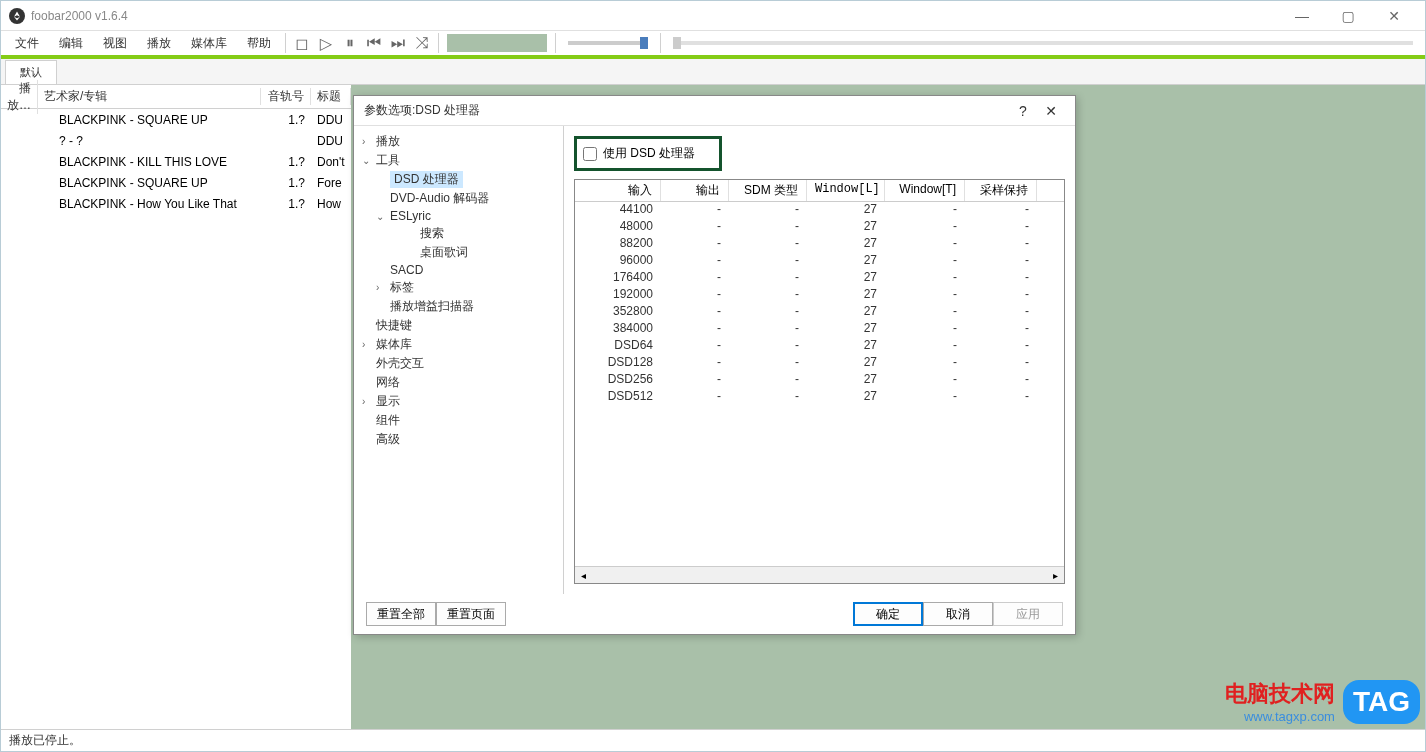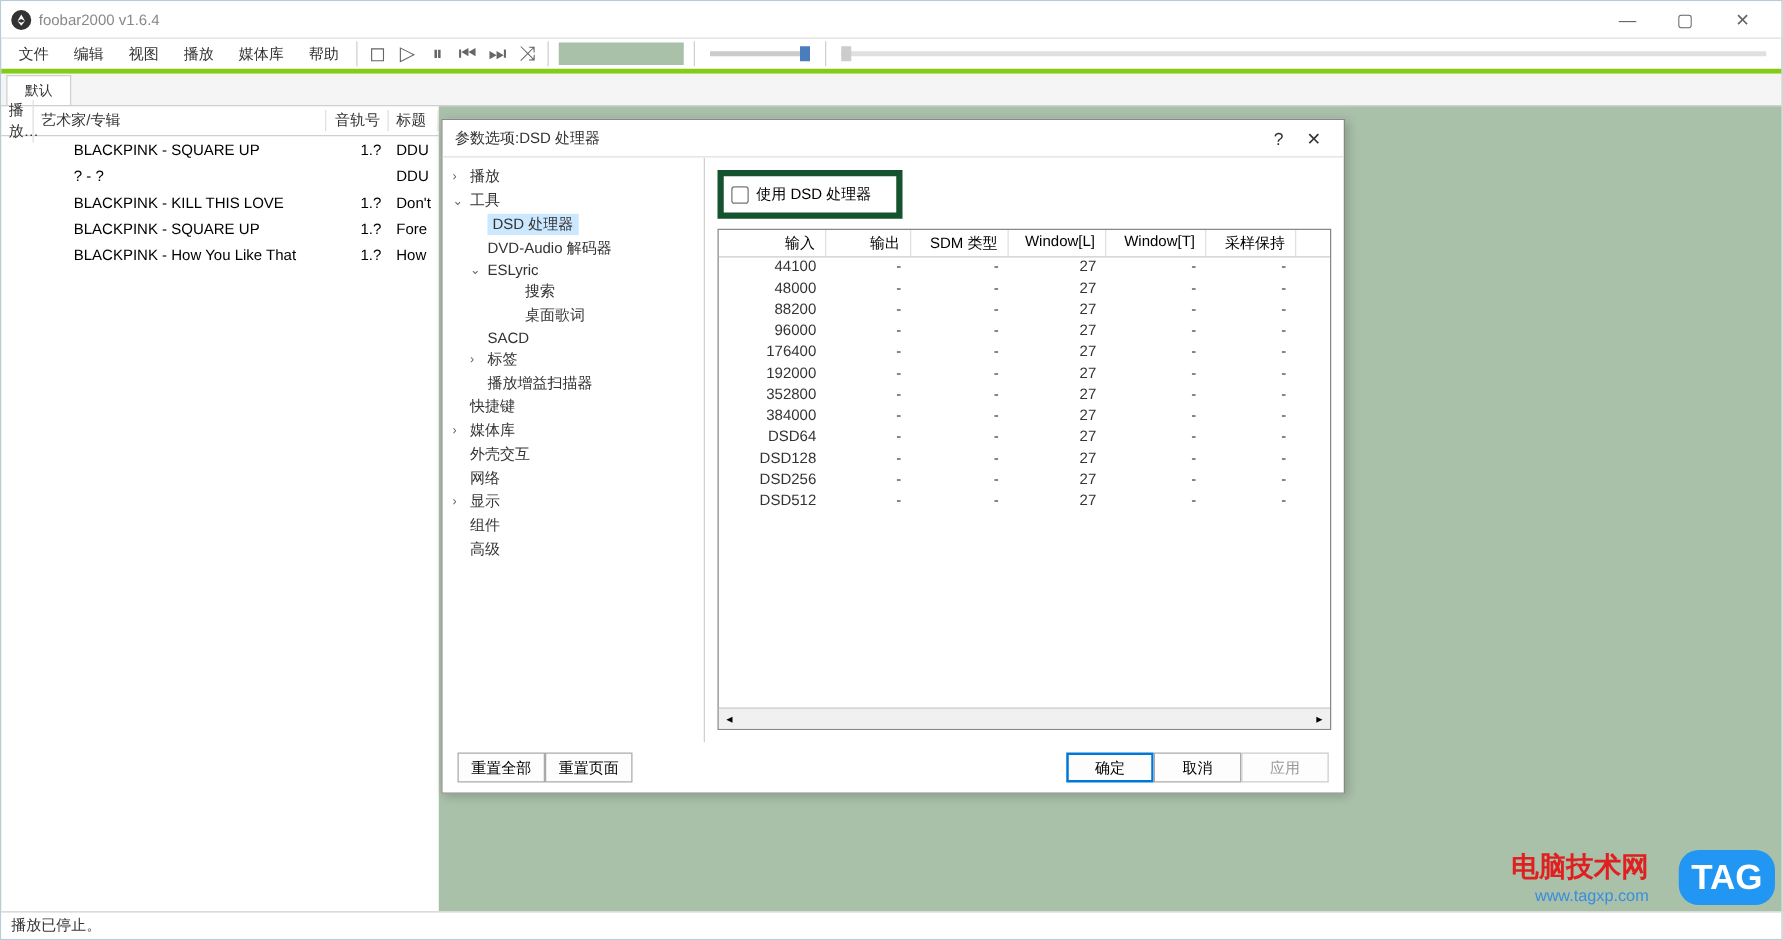--- a/index.html
+++ b/index.html
@@ -29,21 +29,21 @@
 
 
 .tabbar { height: 26px; background: #f5f5f5; border-bottom: 1px solid #d0d0d0; display: flex; align-items: flex-end; }
 .tab { padding: 4px 14px; font-size: 11px; color: #333; border: 1px solid #d0d0d0; border-bottom: none; background: #fff; margin-left: 4px; cursor: pointer; }
 
 
 .playlist-area { flex: 1; background: #a9c0a9; display: flex; }
 .playlist { width: 350px; background: #fff; display: flex; flex-direction: column; }
 .pl-header { height: 24px; display: flex; align-items: center; border-bottom: 1px solid #d0d0d0; font-size: 12px; color: #333; }
 .pl-header .col { padding: 0 6px; border-right: 1px solid #e0e0e0; }
-.pl-header .c1 { width: 26px; }
+.pl-header .c1 { width: 37px; text-align: right; }
 .pl-header .c2 { flex: 1; }
 .pl-header .c3 { width: 50px; text-align: right; }
 .pl-header .c4 { width: 40px; }
 .pl-row { height: 21px; display: flex; align-items: center; font-size: 12px; color: #000000; padding: 0; }
 .pl-row .c1 { width: 48px; }
 .pl-row .c2 { flex: 1; padding-left: 10px; overflow: hidden; white-space: nowrap; }
 .pl-row .c3 { width: 50px; text-align: right; padding-right: 6px; }
 .pl-row .c4 { width: 40px; padding-left: 6px; overflow: hidden; white-space: nowrap; }
 
 
@@ -56,46 +56,46 @@
 
 .tree { width: 210px; border-right: 1px solid #d0d0d0; padding: 6px 0; font-size: 12px; overflow: auto; }
 .tree-node { padding: 1px 0 1px 8px; display: flex; align-items: center; cursor: pointer; color: #333; white-space: nowrap; }
 .tree-node .arrow { width: 14px; display: inline-block; color: #666; font-size: 10px; }
 .tree-node.selected .lbl { background: #cce8ff; padding: 0 4px; }
 .indent1 { padding-left: 22px; }
 .indent2 { padding-left: 52px; }
 
 
 .right-pane { flex: 1; padding: 10px; display: flex; flex-direction: column; }
-.checkbox-row { display: flex; align-items: center; gap: 6px; padding: 6px; border: 5px solid #14532d; width: 148px; margin-bottom: 8px; font-size: 12px; }
+.checkbox-row { display: flex; align-items: center; gap: 6px; padding: 6px; border: 3px solid #14532d; width: 148px; margin-bottom: 8px; font-size: 12px; }
 .checkbox-row input { width: 14px; height: 14px; }
 .dsd-table { flex: 1; border: 1px solid #888; display: flex; flex-direction: column; overflow: hidden; }
 .dsd-headers { height: 22px; display: flex; border-bottom: 1px solid #ccc; background: #fff; font-size: 12px; }
 .dsd-headers .h { padding: 2px 8px; border-right: 1px solid #e0e0e0; text-align: right; }
-.h-input { width: 86px; } .h-output { width: 68px; } .h-sdm { width: 78px; text-align: left; } .h-wl { width: 78px; } .h-wt { width: 80px; text-align: left; } .h-res { width: 72px; }
+.h-input { width: 86px; } .h-output { width: 68px; } .h-sdm { width: 78px; text-align: left; } .h-wl { width: 78px; font-family: Liberation Mono, monospace; } .h-wt { width: 80px; text-align: left; } .h-res { width: 72px; }
 .dsd-rows { flex: 1; overflow: auto; }
 .dsd-row { height: 17px; display: flex; font-size: 12px; color: #333; }
 .dsd-row .d { padding: 0 8px; text-align: right; }
 .d-input { width: 86px; } .d-output { width: 68px; } .d-sdm { width: 78px; text-align: left; } .d-wl { width: 78px; } .d-wt { width: 80px; text-align: left; } .d-res { width: 72px; }
 .dsd-scroll { height: 17px; background: #f0f0f0; display: flex; align-items: center; border-top: 1px solid #ccc; }
 .dsd-scroll .sb-l, .dsd-scroll .sb-r { width: 17px; text-align: center; font-size: 10px; cursor: pointer; }
 .dsd-scroll .sb-track { flex: 1; }
 
 
 .dlg-footer { height: 40px; display: flex; align-items: center; padding: 0 12px; gap: 0; }
 .dlg-footer .spacer { flex: 1; }
 .dlg-btn { width: 70px; height: 24px; border: 1px solid #aaa; background: #fdfdfd; font-size: 12px; cursor: pointer; }
 .dlg-btn.primary { border: 2px solid #0078d7; }
 .dlg-btn.disabled { color: #999; border-color: #ccc; }
 
 
 .statusbar { height: 22px; border-top: 1px solid #d0d0d0; display: flex; align-items: center; padding: 0 8px; font-size: 12px; color: #333; background: #fff; }
 
 
-.watermark { position: absolute; right: 6px; bottom: 28px; display: flex; align-items: center; gap: 24px; }
+.watermark { position: absolute; right: 6px; bottom: 28px; display: flex; align-items: center; gap: 8px; }
 .wm-text { text-align: right; }
 .wm-cn { color: #e02020; font-size: 22px; font-weight: bold; }
 .wm-url { color: #3a8dde; font-size: 13px; }
 .tag-box { background: #2196f3; color: #fff; font-size: 28px; font-weight: bold; padding: 6px 10px; border-radius: 16px; }
 </style>
 </head>
 <body>
 
 <div class="main-window">
 

